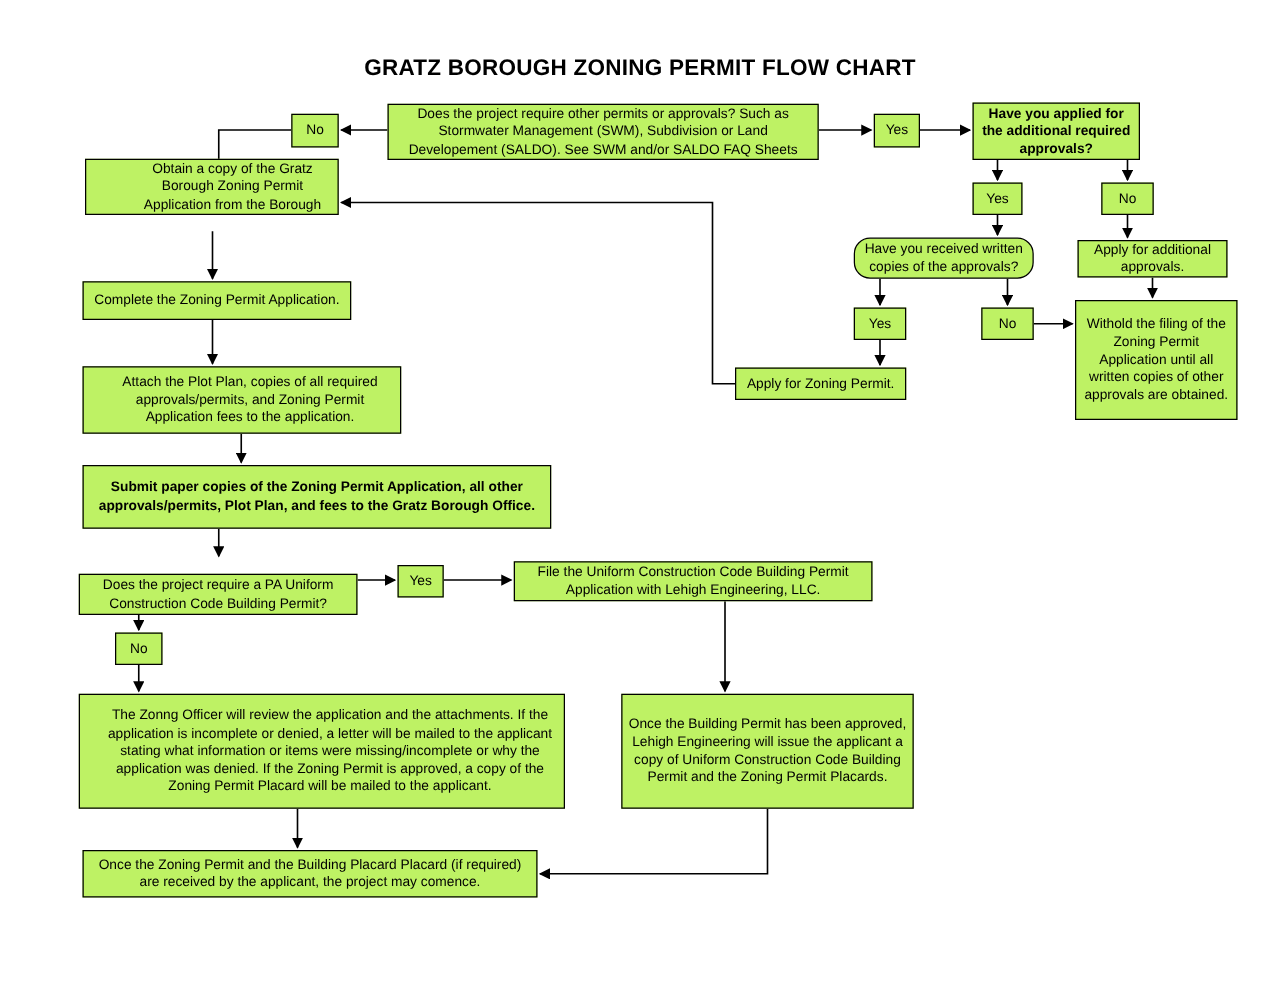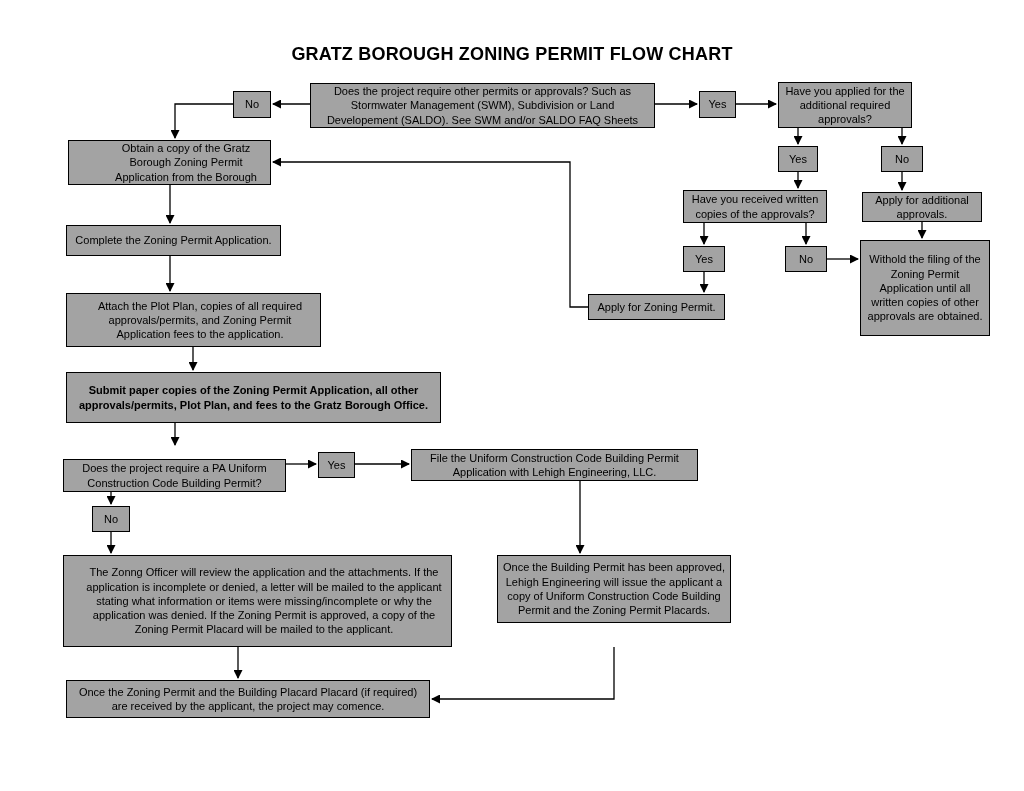--- a/index.html
+++ b/index.html
@@ -10,51 +10,51 @@
     font-family:"Liberation Sans", sans-serif;
     color:#000;
     overflow:hidden;
   }
   .title{
     position:absolute;top:44px;left:0;width:100%;
     text-align:center;font-weight:bold;font-size:18px;letter-spacing:.2px;
   }
   .box{
     position:absolute;box-sizing:border-box;
-    border:1.5px solid #000;background:#a3a3a3;
+    border:1.5px solid #000;background:#bef264;
     display:flex;align-items:center;justify-content:center;
     text-align:center;font-size:11px;line-height:1.3;
     padding:1px 3px;
   }
   .connectors{position:absolute;top:0;left:0;width:1024px;height:791px;pointer-events:none;}
   .connectors polyline{fill:none;stroke:#000;stroke-width:1.3;}
 
   
   .b-qother{left:310px;top:83px;width:345px;height:45px;}
   .b-no1{left:233px;top:91px;width:38px;height:27px;}
   .b-yes1{left:699px;top:91px;width:37px;height:27px;}
-  .b-qapplied{left:778px;top:82px;width:134px;height:46px;}
-  .b-obtain{left:68px;top:140px;width:203px;height:45px;padding-left:36px;}
+  .b-qapplied{left:778px;top:82px;width:134px;height:46px;font-weight:bold;}
+  .b-obtain{left:68px;top:127px;width:203px;height:45px;padding-left:36px;}
   .b-yes2{left:778px;top:146px;width:40px;height:26px;}
   .b-no2{left:881px;top:146px;width:42px;height:26px;}
-  .b-qreceived{left:683px;top:190px;width:144px;height:33px;}
+  .b-qreceived{left:683px;top:190px;width:144px;height:33px;border-radius:13px;}
   .b-applyadd{left:862px;top:192px;width:120px;height:30px;}
   .b-complete{left:66px;top:225px;width:215px;height:31px;}
   .b-yes3{left:683px;top:246px;width:42px;height:26px;}
   .b-no3{left:785px;top:246px;width:42px;height:26px;}
   .b-withhold{left:860px;top:240px;width:130px;height:96px;}
   .b-applyzp{left:588px;top:294px;width:137px;height:26px;}
   .b-attach{left:66px;top:293px;width:255px;height:54px;padding-left:16px;}
   .b-submit{left:66px;top:372px;width:375px;height:51px;font-weight:bold;}
   .b-qucc{left:63px;top:447px;width:223px;height:33px;margin-top:12px;}
   .b-yes4{left:318px;top:452px;width:37px;height:26px;}
   .b-fileucc{left:411px;top:449px;width:287px;height:32px;}
   .b-no4{left:92px;top:506px;width:38px;height:26px;}
   .b-review{left:63px;top:555px;width:389px;height:92px;padding-left:16px;}
-  .b-bpapproved{left:497px;top:555px;width:234px;height:68px;}
+  .b-bpapproved{left:497px;top:555px;width:234px;height:92px;}
   .b-commence{left:66px;top:680px;width:364px;height:38px;}
 </style>
 </head>
 <body>
 
 <div class="page">
 
   <div class="title">GRATZ BOROUGH ZONING PERMIT FLOW CHART</div>
 
   <svg class="connectors" width="1024" height="791" viewBox="0 0 1024 791" xmlns="http://www.w3.org/2000/svg">

